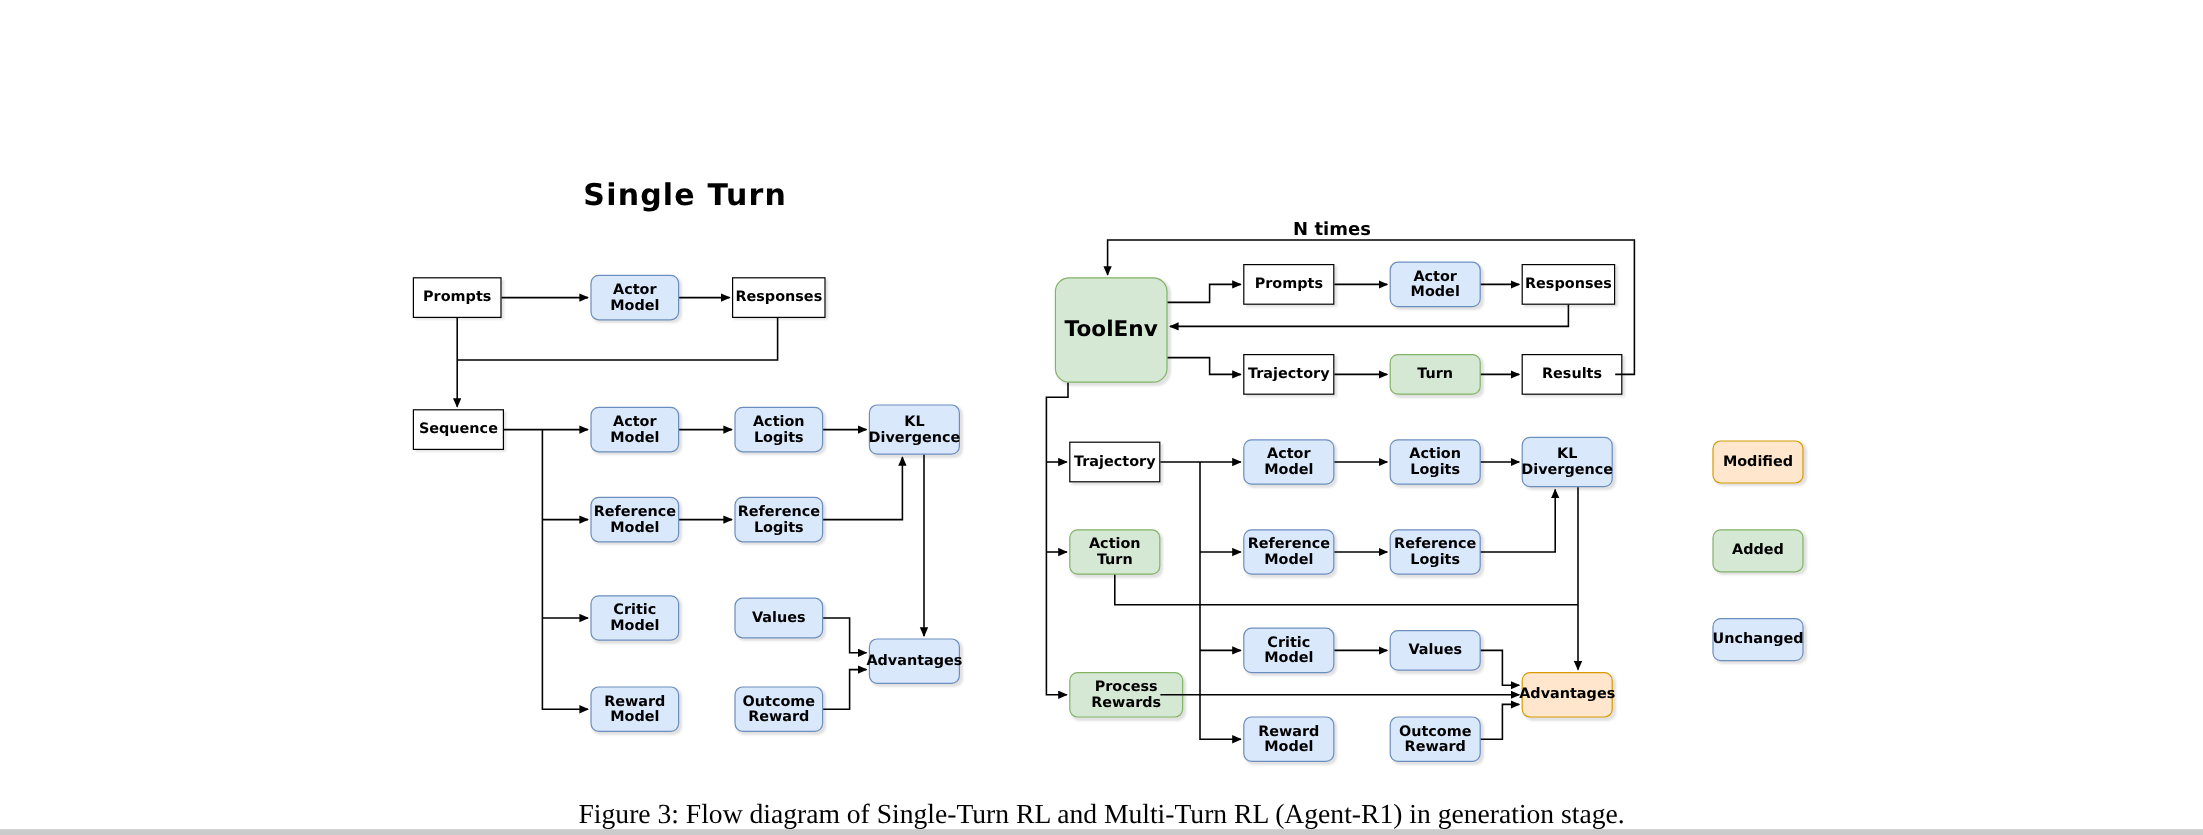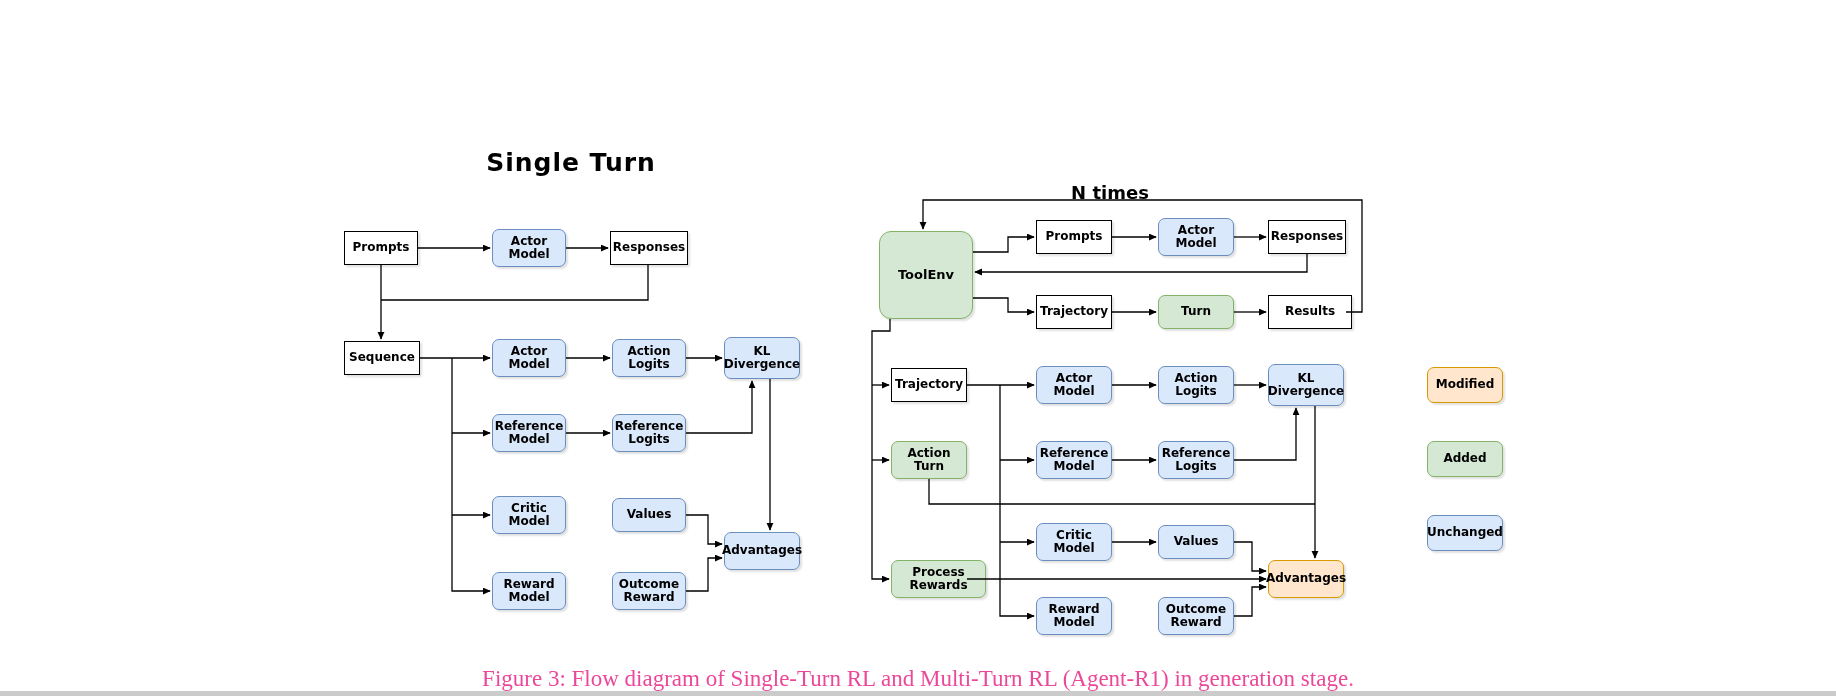--- a/index.html
+++ b/index.html
@@ -21,50 +21,50 @@
     padding:1px 2px;
     background:#fff;
     border:1.3px solid #000;
     box-shadow:2px 2px 2px rgba(0,0,0,0.12);
     z-index:2;
   }
   .blue{background:var(--blue-fill,#dae8fc);border-color:var(--blue-border,#6c8ebf);border-radius:7px;}
   .green{background:var(--green-fill,#d5e8d4);border-color:var(--green-border,#82b366);border-radius:7px;}
   .yellow{background:var(--yellow-fill,#ffe6cc);border-color:var(--yellow-border,#d79b00);border-radius:7px;}
   .plain{border-radius:0;}
-  .biground{border-radius:12px;font-size:13px;}
+  .biground{border-radius:12px;font-size:18px;}
   .section-title{
     position:absolute;
     width:280px;
     text-align:center;
     font-size:25px;
     font-weight:bold;
     letter-spacing:1px;
     color:#000;
     z-index:2;
   }
   .loop-label{
     position:absolute;
     width:100px;
     text-align:center;
-    font-size:18px;
+    font-size:15px;
     font-weight:bold;
     color:#000;
     z-index:2;
   }
   #arrows{
     position:absolute;left:0;top:0;z-index:4;pointer-events:none;
   }
   #caption{
     position:absolute;
     left:0;top:666px;width:1836px;
     text-align:center;
     font-family:"Liberation Serif","DejaVu Serif",serif;
     font-size:23px;
-    color:#ec4899;
+    color:#000000;
     z-index:2;
   }
   #bottom-strip{
     position:absolute;
     left:0;top:691px;width:1836px;height:5px;
     background:#cbcbcb;
     z-index:5;
   }
 </style>
 </head>

